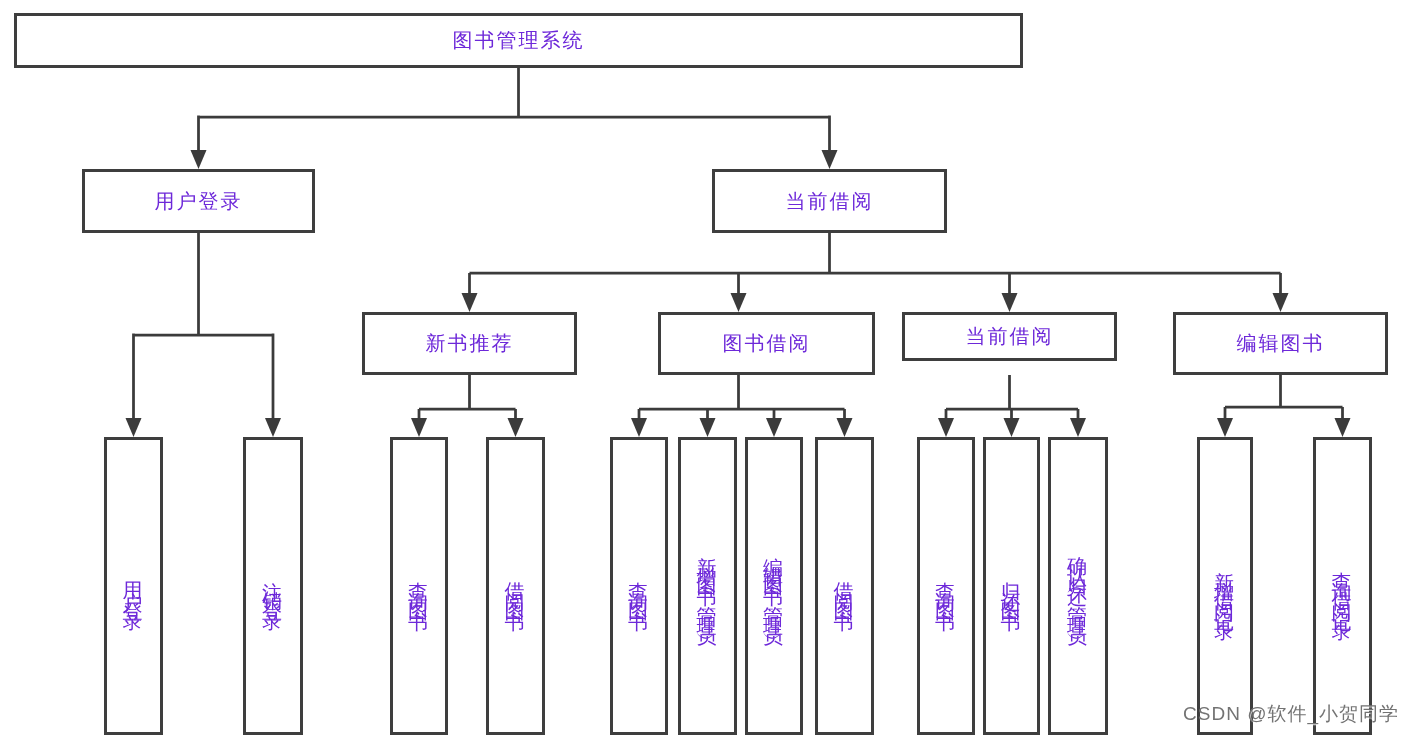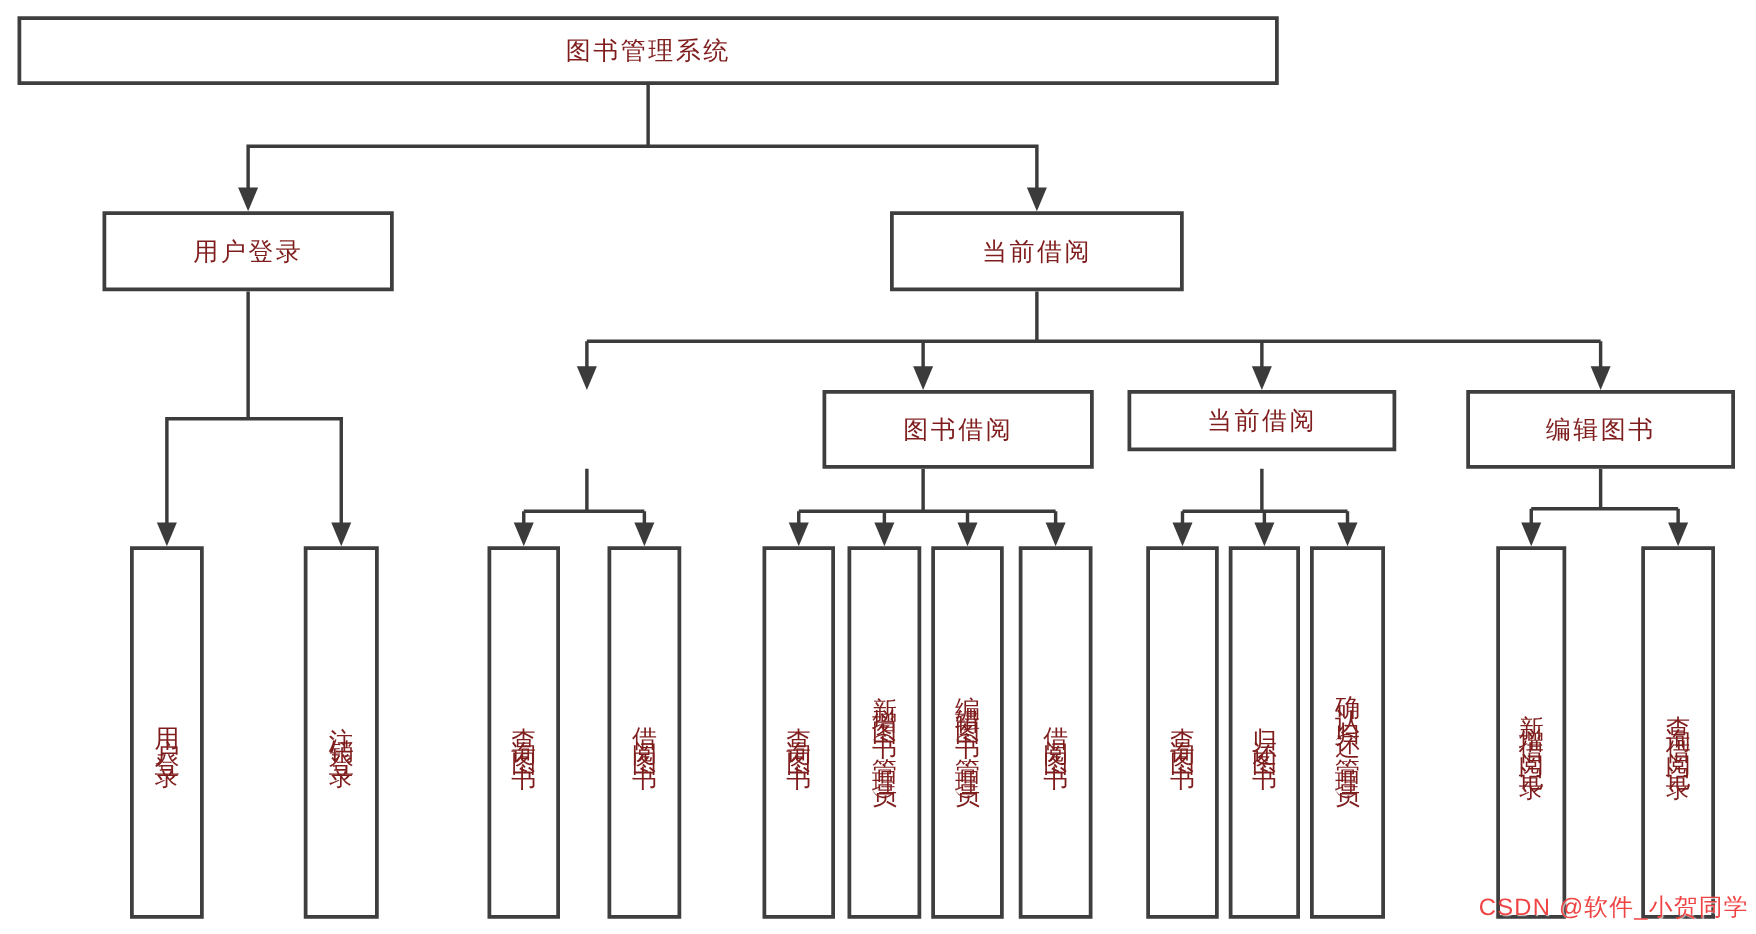--- a/index.html
+++ b/index.html
@@ -17,41 +17,41 @@
     width: 1405px; height: 747px;
   }
   .node {
     position: absolute;
     box-sizing: border-box;
     background: #ffffff;
     border: 3px solid #3e3e3e;
     display: flex;
     align-items: center;
     justify-content: center;
-    color: #7f1d1d;
+    color: #6d28d9;
   }
   .node span {
     font-size: 20px;
     letter-spacing: 2px;
     white-space: nowrap;
   }
   .vnode span {
     writing-mode: vertical-rl;
     text-orientation: mixed;
     font-size: 20px;
     letter-spacing: 10px;
     white-space: nowrap;
   }
   .watermark {
     position: absolute;
     right: 6px;
-    bottom: 8px;
+    bottom: 20px;
     font-size: 19px;
     letter-spacing: 1px;
-    color: #ef4444;
+    color: #737373;
     text-shadow: 1px 1px 1px rgba(255,255,255,0.85);
     white-space: nowrap;
   }
 </style>
 </head>
 <body>
 
 <div class="canvas">
 
   <svg class="wires" viewBox="0 0 1405 747" xmlns="http://www.w3.org/2000/svg" aria-hidden="true">
@@ -92,20 +92,23 @@
     <span>图书管理系统</span>
   </div>
 
   <div class="node" style="left:82px; top:169px; width:233px; height:64px;">
     <span>用户登录</span>
   </div>
   <div class="node" style="left:712px; top:169px; width:235px; height:64px;">
     <span>当前借阅</span>
   </div>
 
+  <div class="node" style="left:362px; top:312px; width:215px; height:63px;">
+    <span>新书推荐</span>
+  </div>
   <div class="node" style="left:630px; top:312px; width:217px; height:63px;margin-left:28px;">
     <span>图书借阅</span>
   </div>
   <div class="node" style="left:902px; top:312px; width:215px; height:49px;">
     <span>当前借阅</span>
   </div>
   <div class="node" style="left:1173px; top:312px; width:215px; height:63px;">
     <span>编辑图书</span>
   </div>
 

